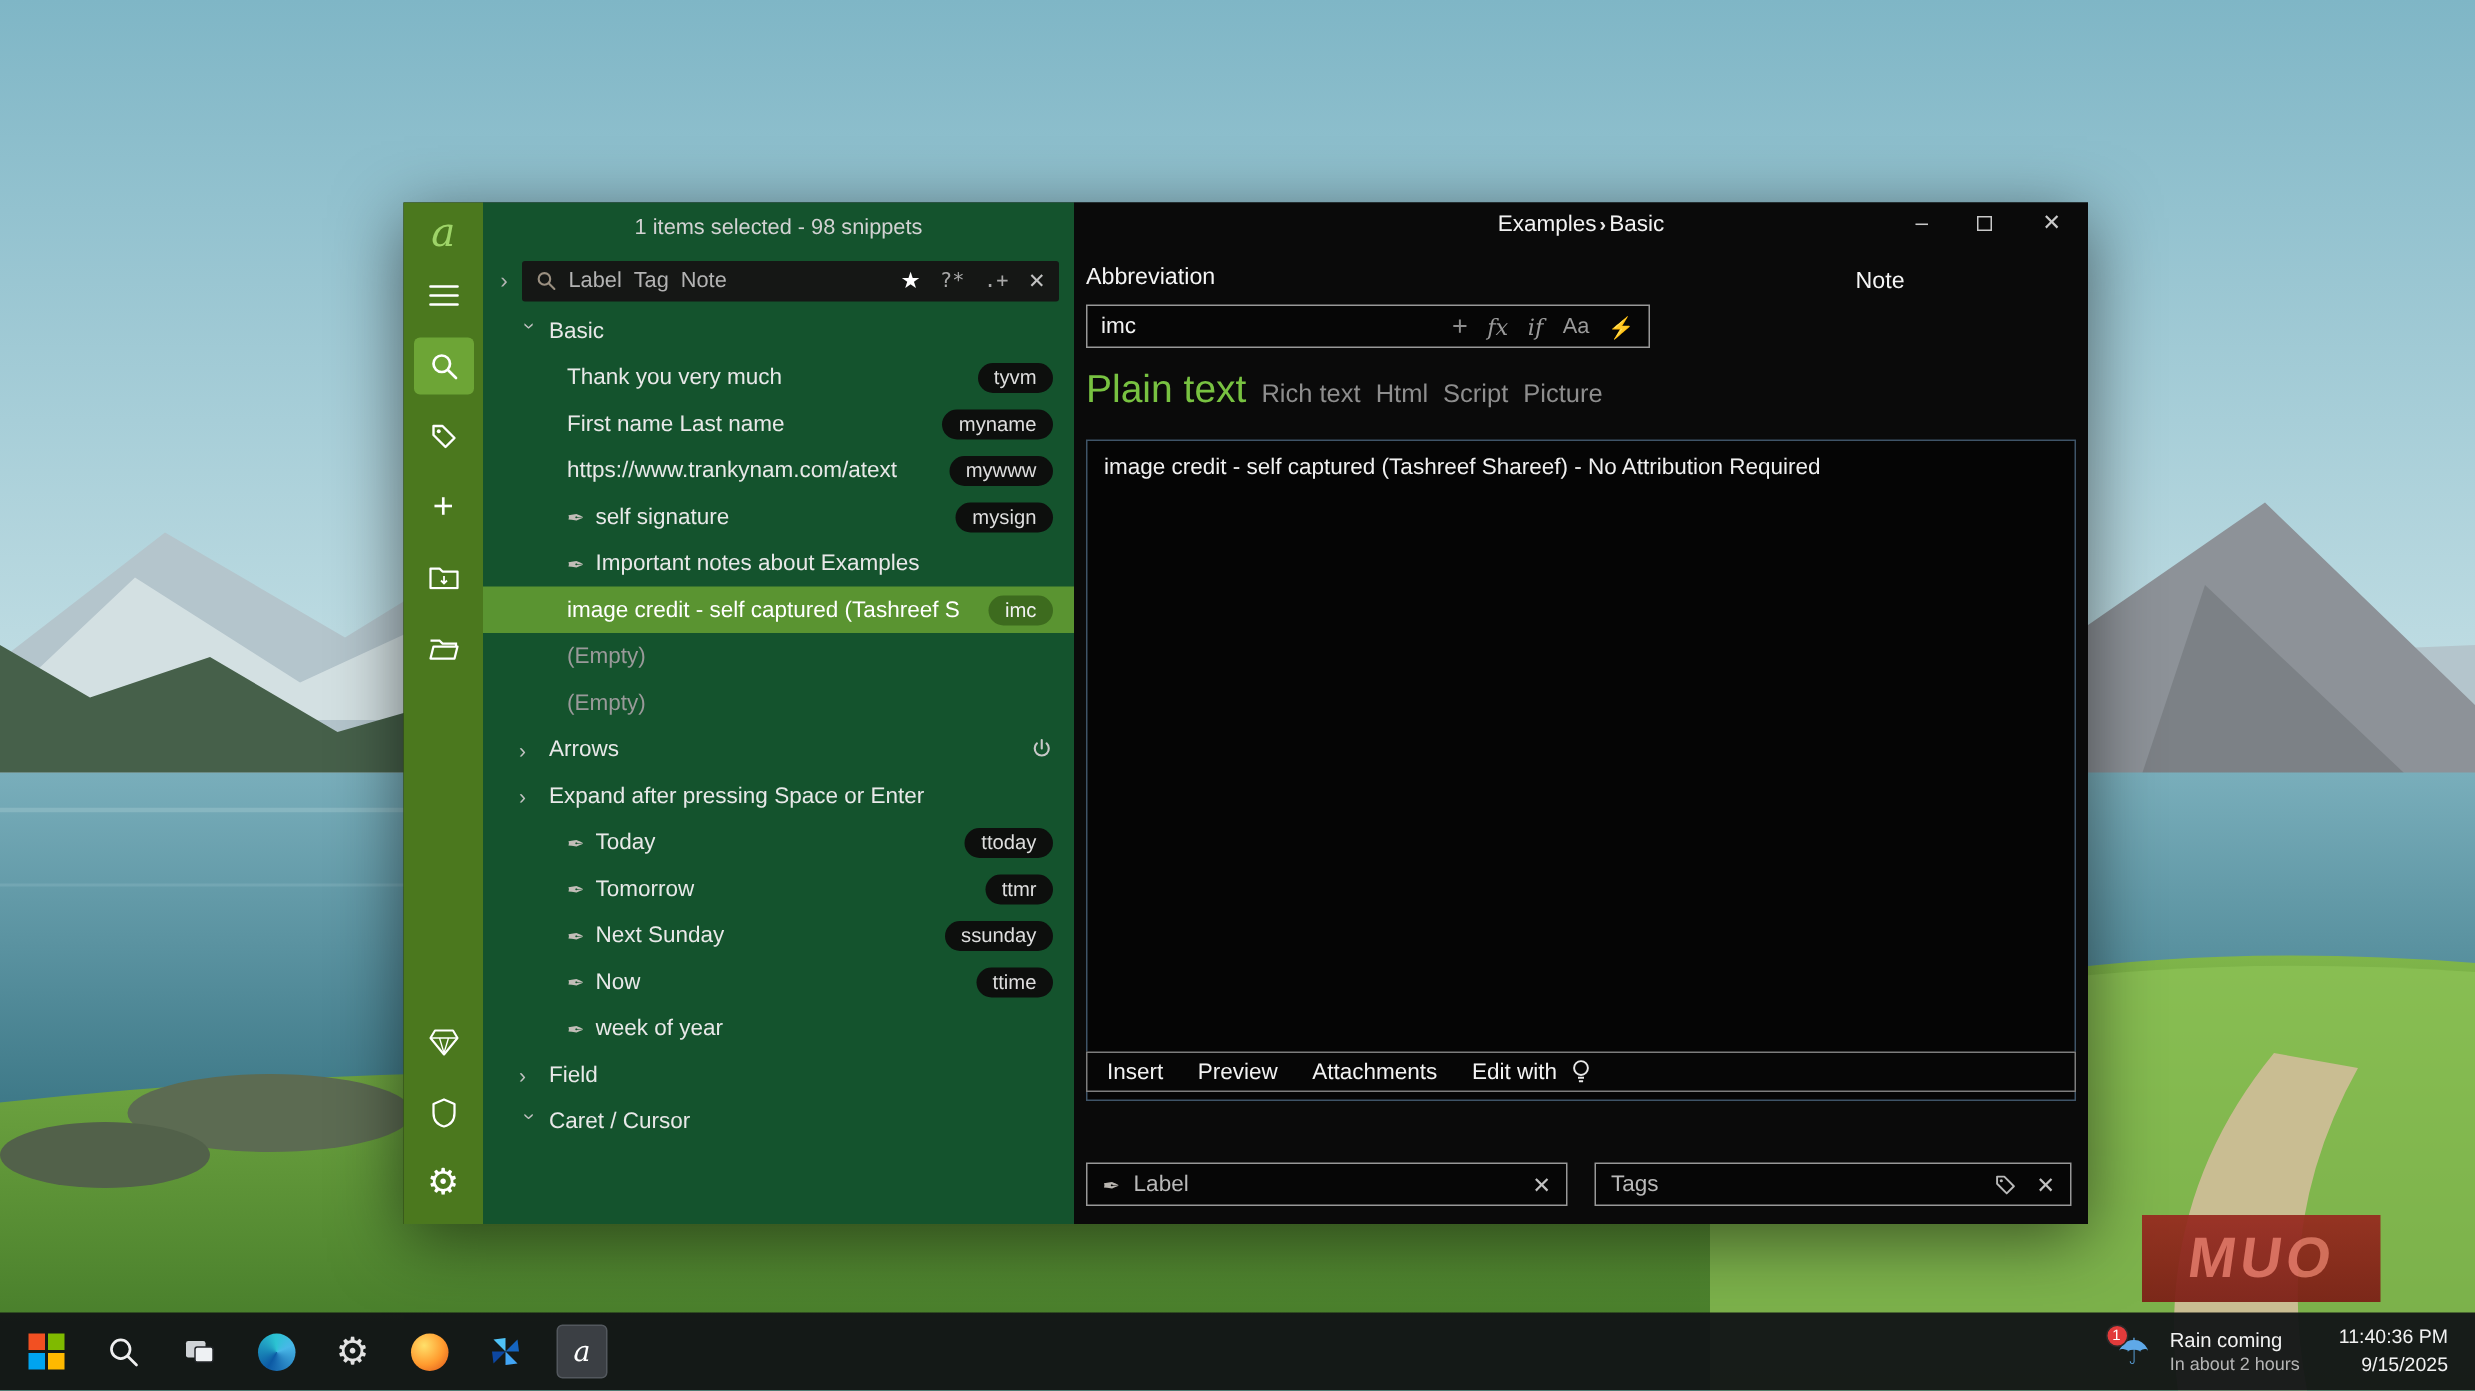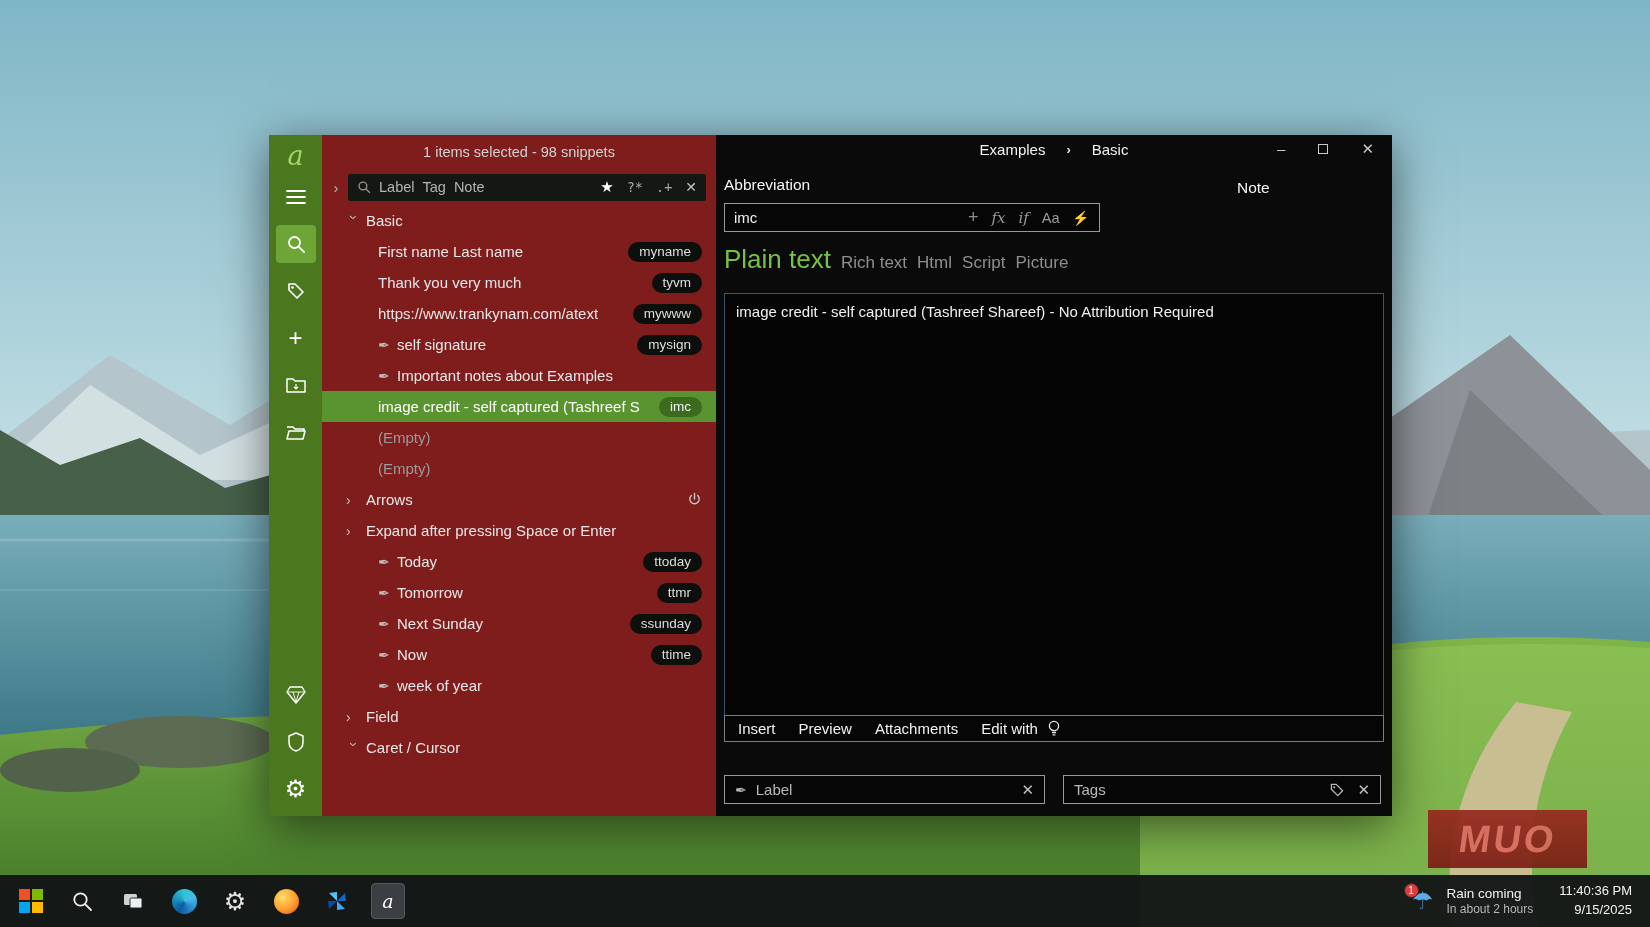--- a/index.html
+++ b/index.html
@@ -27,21 +27,21 @@
   .logo-cell { height:34px; margin-top:3px; display:flex; align-items:center; justify-content:center; }
   .logo-cell span { font-family:"DejaVu Serif",serif; font-style:italic; font-size:27px; color:#9ed468; }
   .side-cell { width:40px; height:38px; margin-top:9px; display:flex; align-items:center;
                justify-content:center; border-radius:4px; }
   .side-cell.first { margin-top:6px; }
   .side-cell.active { background:#6da536; }
   .side-cell .glyph { color:#fff; font-size:24px; line-height:1; }
   .side-spacer { margin-top:auto; }
 
   
-  .listpanel { width:394px; background:#7f1d1d; display:flex; flex-direction:column; flex-shrink:0; }
+  .listpanel { width:394px; background:#14532d; display:flex; flex-direction:column; flex-shrink:0; }
   .list-header { height:34px; display:flex; align-items:center; justify-content:center;
                  color:#d2d2d2; font-size:14.5px; }
   .search-row { height:36px; display:flex; align-items:center; padding:0 10px 0 8px; gap:6px; }
   .expander { color:#b5b5b5; font-size:15px; width:12px; text-align:center; }
   .searchbox { flex:1; height:27px; background:#151715; display:flex; align-items:center;
                gap:8px; padding:0 9px; border-radius:2px; }
   .searchbox .scopes { display:flex; gap:8px; color:#b3b3b3; font-size:14.5px; }
   .searchbox .filters { margin-left:auto; display:flex; align-items:center; gap:13px; }
   .star { color:#fff; font-size:15px; }
   .tok { color:#a8a8a8; font-size:13.5px; font-family:"DejaVu Sans Mono",monospace; }
@@ -61,21 +61,21 @@
   .pen { width:19px; font-size:14px; color:#c2bdb8; flex-shrink:0; }
   .badge { margin-left:auto; background:#0d0f0d; color:#dedede; border-radius:11px;
            padding:2.5px 11px; font-size:13.5px; flex-shrink:0; }
   .srow.sel { background:#5a9431; color:#fff; }
   .srow.sel .badge { background:#3d6b1e; color:#f2f2f2; }
   .power { margin-left:auto; display:flex; align-items:center; }
 
   
   .editor { flex:1; position:relative; background:#0a0a0a; color:#f2f2f2; }
   .breadcrumb { position:absolute; top:6px; left:50%; transform:translateX(-50%);
-                font-size:15px; display:flex; gap:21px; align-items:center; }
+                font-size:15px; display:flex; gap:2px; align-items:center; }
   .breadcrumb .sep { color:#e8e8e8; font-weight:bold; font-size:13px; }
   .winctrls { position:absolute; top:6px; right:18px; display:flex; gap:33px; align-items:center; }
   .winctrls .wc { color:#c9c9c9; font-size:15px; line-height:1; }
   .maxbox { width:10px; height:10px; border:1.2px solid #c9c9c9; display:inline-block; }
 
   .field-label { position:absolute; font-size:15.5px; color:#f5f5f5; }
   .abbr-label { top:41px; left:8px; }
   .note-label { top:44px; left:521px; }
 
   .abbr-input { position:absolute; top:68px; left:8px; width:376px; height:29px;
@@ -88,21 +88,21 @@
   .abbr-tools .zap { color:#d8d8d8; font-size:14px; }
 
   .tabs { position:absolute; top:109px; left:8px; display:flex; align-items:baseline; gap:10px; }
   .tab { color:#8e8e8e; font-size:17px; }
   .tab.active { color:#78c241; font-size:26px; }
 
   .contentbox { position:absolute; top:158px; left:8px; width:660px; height:441px;
                 border:1px solid #3f5468; background:#050505; padding:9px 11px;
                 font-size:15px; color:#f0f0f0; }
 
-  .toolbar { position:absolute; top:580px; left:8px; width:660px; height:27px;
+  .toolbar { position:absolute; top:566px; left:8px; width:660px; height:27px;
              border:1px solid #7d7d7d; display:flex; align-items:center; padding-left:13px;
              gap:9px; font-size:15px; background:#060606; }
   .actions { display:flex; gap:23px; }
 
   .fieldbox { position:absolute; top:640px; height:29px; border:1px solid #989898;
               background:#060606; display:flex; align-items:center; padding:0 10px; gap:9px; }
   .labelbox { left:8px; width:321px; }
   .tagsbox  { left:347px; width:318px; }
   .fieldbox .ph { color:#b9b9b9; font-size:15px; }
   .fieldbox .pen { color:#b9b5b0; width:auto; }
@@ -244,26 +244,26 @@
           <span class="clearx" data-interactable="true">✕</span>
         </span>
       </div>
     </div>
     <div class="rows" data-interactable="false">
         <div class="srow group" data-interactable="true">
           <span class="chev exp" data-interactable="true">›</span>
           <span class="rlabel" data-interactable="false">Basic</span>
         </div>
         <div class="srow snippet" data-interactable="true">
+          <span class="rlabel" data-interactable="false">Thank you very much</span>
+          <span class="badge" data-interactable="false">tyvm</span>
+        </div>
+        <div class="srow snippet" data-interactable="true">
           <span class="rlabel" data-interactable="false">First name Last name</span>
           <span class="badge" data-interactable="false">myname</span>
-        </div>
-        <div class="srow snippet" data-interactable="true">
-          <span class="rlabel" data-interactable="false">Thank you very much</span>
-          <span class="badge" data-interactable="false">tyvm</span>
         </div>
         <div class="srow snippet" data-interactable="true">
           <span class="rlabel" data-interactable="false">https://www.trankynam.com/atext</span>
           <span class="badge" data-interactable="false">mywww</span>
         </div>
         <div class="srow snippet" data-interactable="true">
           <span class="pen" data-interactable="false">✒</span>
           <span class="rlabel" data-interactable="false">self signature</span>
           <span class="badge" data-interactable="false">mysign</span>
         </div>

